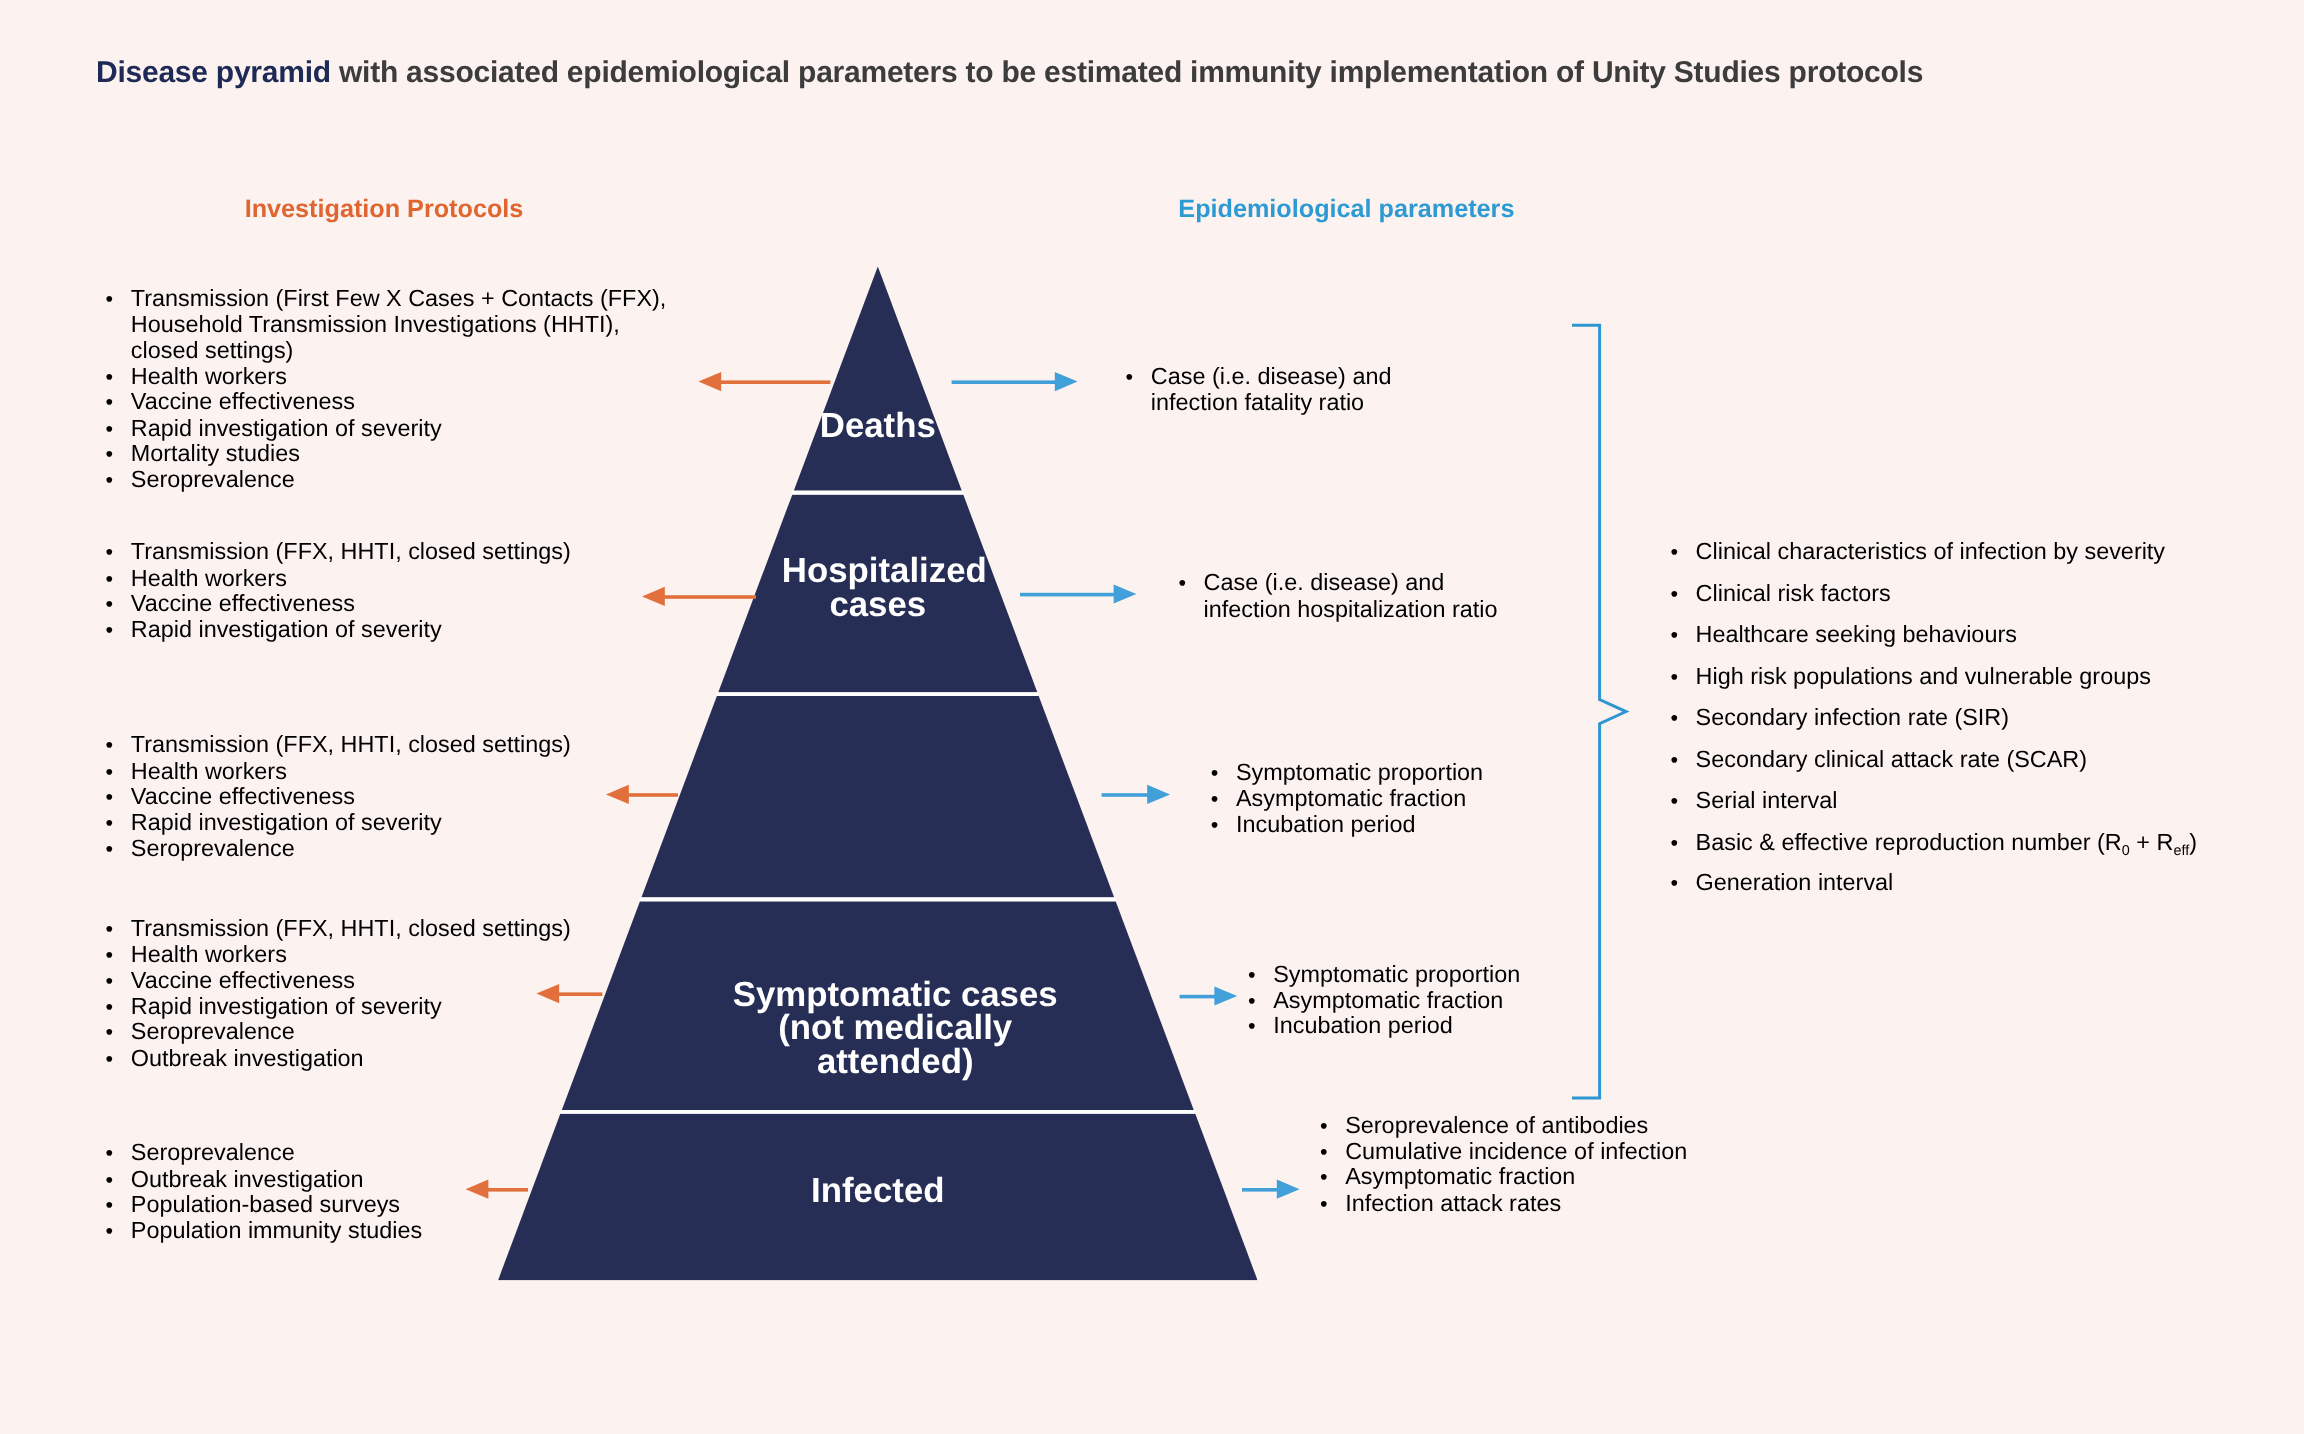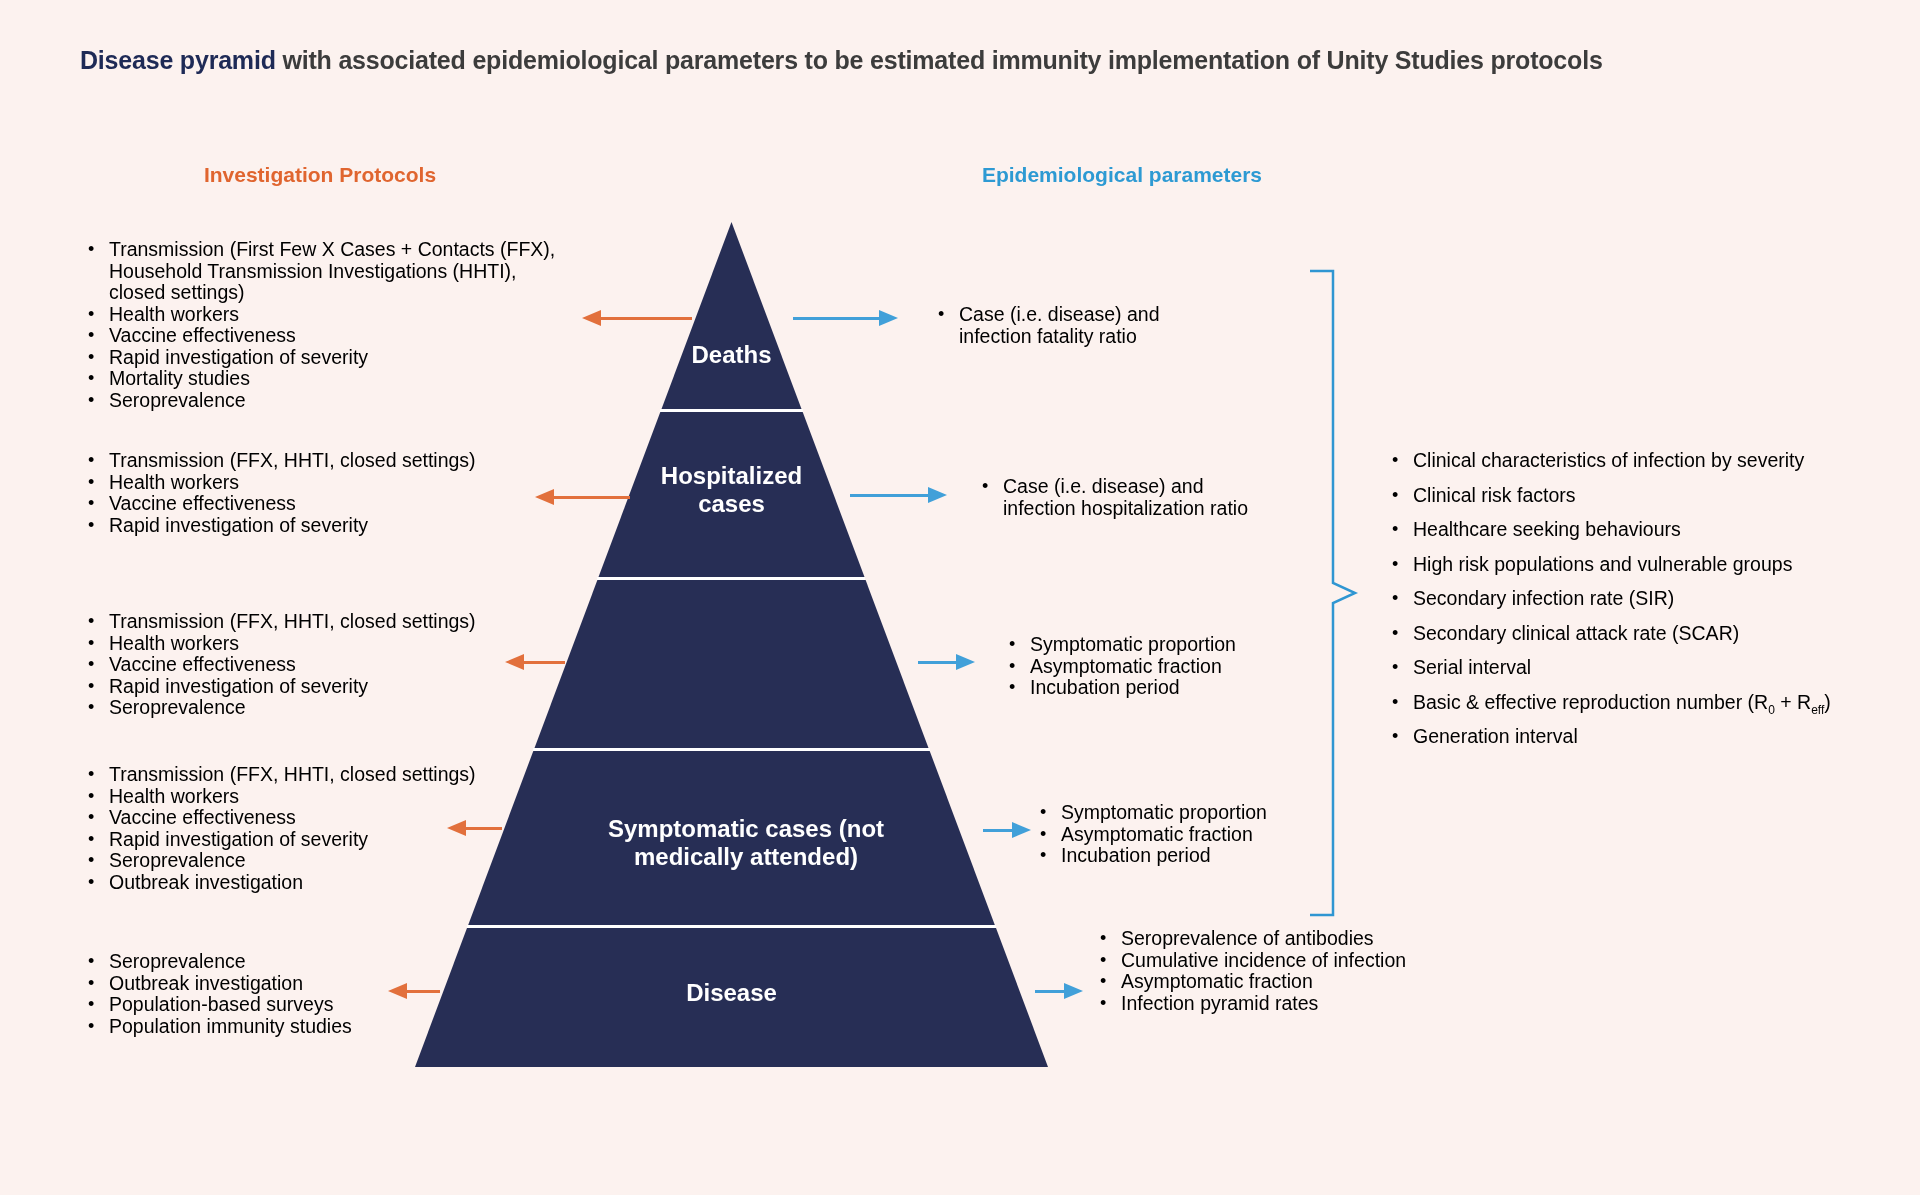--- a/index.html
+++ b/index.html
@@ -30,21 +30,21 @@
   .band.b2 { clip-path:polygon(245.3px 190px, 387.7px 190px, 449.5px 355px, 183.5px 355px); }
   .band.b3 { clip-path:polygon(182.4px 358px, 450.6px 358px, 513.5px 526px, 119.5px 526px); }
   .band.b4 { clip-path:polygon(118.3px 529px, 514.7px 529px, 579.8px 703px, 53.2px 703px); }
   .band.b5 { clip-path:polygon(52px 706px, 581px 706px, 633px 845px, 0px 845px); }
   .pyr-divider { position:absolute; height:3px; background:#ffffff; }
   .pyr-divider.d1 { top:187px; left:245px; width:143px; }
   .pyr-divider.d2 { top:355px; left:182px; width:268px; }
   .pyr-divider.d3 { top:526px; left:118px; width:397px; }
   .pyr-divider.d4 { top:703px; left:52px;  width:529px; }
   .pyr-label {
-    position:absolute; color:#ffffff; font-weight:bold; font-size:24px;
+    position:absolute; color:#ffffff; font-weight:bold; font-size:29px;
     line-height:28px; text-align:center;
   }
   .pyr-label.l1 { left:0;       top:119px; width:633px; }
   .pyr-label.l2 { left:236.5px; top:240px; width:160px; }
   .pyr-label.l3 { left:196.5px; top:423px; width:240px; }
   .pyr-label.l4 { left:181px; top:593px; width:300px; }
   .pyr-label.l5 { left:0;       top:757px; width:633px; }
 
   
   .bullet-list {
@@ -119,21 +119,21 @@
     <div class="band b3"></div>
     <div class="band b4"></div>
     <div class="band b5"></div>
     <div class="pyr-divider d1"></div>
     <div class="pyr-divider d2"></div>
     <div class="pyr-divider d3"></div>
     <div class="pyr-divider d4"></div>
     <div class="pyr-label l1">Deaths</div>
     <div class="pyr-label l2">Hospitalized cases</div>
     <div class="pyr-label l4">Symptomatic cases (not medically attended)</div>
-    <div class="pyr-label l5">Disease</div>
+    <div class="pyr-label l5">Infected</div>
   </div>
 
   <ul class="bullet-list ll-0">
     <li>Transmission (First Few X Cases + Contacts (FFX), Household Transmission Investigations (HHTI), closed settings)</li>
     <li>Health workers</li>
     <li>Vaccine effectiveness</li>
     <li>Rapid investigation of severity</li>
     <li>Mortality studies</li>
     <li>Seroprevalence</li>
   </ul>
@@ -178,21 +178,21 @@
   </ul>
   <ul class="bullet-list rl-3">
     <li>Symptomatic proportion</li>
     <li>Asymptomatic fraction</li>
     <li>Incubation period</li>
   </ul>
   <ul class="bullet-list rl-4">
     <li>Seroprevalence of antibodies</li>
     <li>Cumulative incidence of infection</li>
     <li>Asymptomatic fraction</li>
-    <li>Infection pyramid rates</li>
+    <li>Infection attack rates</li>
   </ul>
 
   <ul class="bullet-list param-list">
     <li>Clinical characteristics of infection by severity</li>
     <li>Clinical risk factors</li>
     <li>Healthcare seeking behaviours</li>
     <li>High risk populations and vulnerable groups</li>
     <li>Secondary infection rate (SIR)</li>
     <li>Secondary clinical attack rate (SCAR)</li>
     <li>Serial interval</li>

